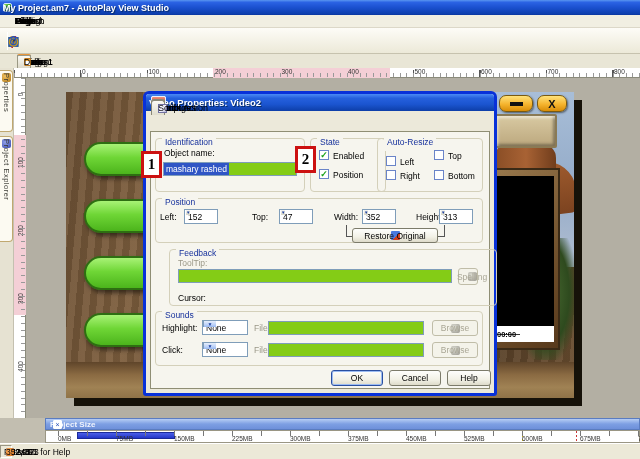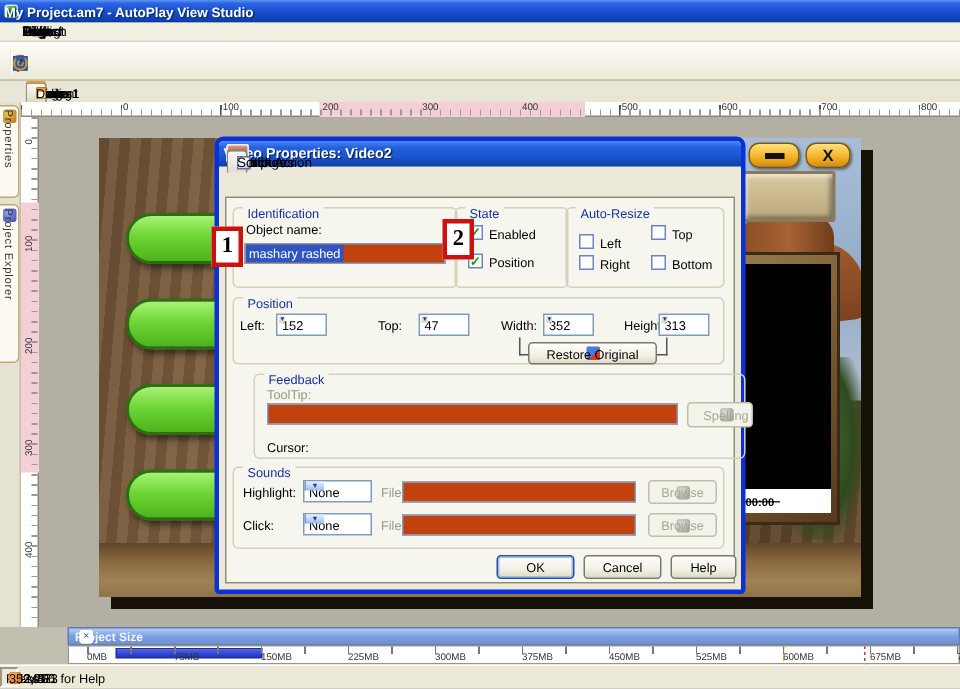--- a/index.html
+++ b/index.html
@@ -121,29 +121,29 @@
   .dtab-icon{position:static;width:9px;height:9px;}
   .ti-settings{background:radial-gradient(circle at 35% 35%,#ffd870,#c08818);border:1px solid #906010;border-radius:2px;}
   .ti-attributes{background:radial-gradient(circle at 35% 35%,#b8e890,#4a9828);border:1px solid #2f6f18;border-radius:50%;}
   .ti-quick{background:radial-gradient(circle at 35% 35%,#c0aaf0,#6848b0);border:1px solid #40307a;border-radius:50%;}
   .ti-script{background:linear-gradient(135deg,#f4f4ff 55%,#b8b8d8);border:1px solid #7070a0;}
   .dlg-page{left:4px;top:37px;width:340px;height:258px;background:#f6f5ee;border:1px solid #8f8e74;}
 
   .grp{border:1px solid #d4d0ba;border-radius:4px;}
   .grp-title{top:-6px;left:6px;background:#f6f5ee;padding:4px 3px;color:#16319c;font-size:8.5px;white-space:nowrap;}
   #grp-ident{left:4px;top:6px;width:150px;height:54px;}
-  #grp-state{left:152px;top:6px;width:76px;height:54px;}
+  #grp-state{left:159px;top:6px;width:76px;height:54px;}
   #grp-ar{left:226px;top:6px;width:106px;height:54px;}
   #grp-pos{left:4px;top:66px;width:328px;height:45px;}
   #grp-fb{left:18px;top:117px;width:328px;height:57px;}
   #grp-snd{left:4px;top:179px;width:328px;height:55px;}
 
   .lbl{font-size:8.5px;white-space:nowrap;}
   .lbl.gray{color:#9a9888;}
-  .xp-input{border:1px solid #7f9db9;background:#c2410c;height:14px;font-size:8.5px;overflow:hidden;}
+  .xp-input{border:1px solid #7f9db9;background:#84cc16;height:14px;font-size:8.5px;overflow:hidden;}
   .sel-text{position:static;display:inline-block;background:#2f55c5;color:#fff;padding:1px 2px;white-space:nowrap;}
 
   .cbrow{left:0;width:100%;height:14px;}
   .cb{width:10px;height:10px;border:1px solid #6a84c8;background:#fff;font-size:9px;line-height:8px;
     color:#18a018;font-weight:bold;text-align:center;}
   .cblbl{font-size:8.5px;white-space:nowrap;}
 
   .spin{height:15px;border:1px solid #7f9db9;background:#fff;display:flex;}
   .spin-val{position:static;flex:1;font-size:8.5px;padding:2px 0 0 3px;}
   .spin-ud{position:static;width:10px;display:flex;flex-direction:column;border-left:1px solid #7f9db9;}
@@ -529,21 +529,21 @@
               <span>▲</span>
               <span>▼</span>
             </span>
           </div>
         </div>
 
       <div class="grp" id="grp-fb">
         <span class="grp-title">Feedback</span>
         <span class="lbl gray" style="left:8px;top:8px;">ToolTip:</span>
         <div class="xp-input" style="left:8px;top:19px;width:274px;"></div>
-        <div class="btn disabled" style="left:288px;top:18px;width:44px;height:17px;padding-left:8px;">
+        <div class="btn disabled" style="left:288px;top:18px;width:20px;height:17px;padding-left:8px;">
           <span class="mini-icon ic-gray"></span>
           <span>Spelling</span>
         </div>
         <span class="lbl" style="left:8px;top:43px;">Cursor:</span>
       </div>
 
       <div class="grp" id="grp-snd">
         <span class="grp-title">Sounds</span>
       <span class="lbl" style="left: 6px; top: 11px;">Highlight:</span>
           <div class="combo" style="left: 46px; top: 8px; width: 46px;">

